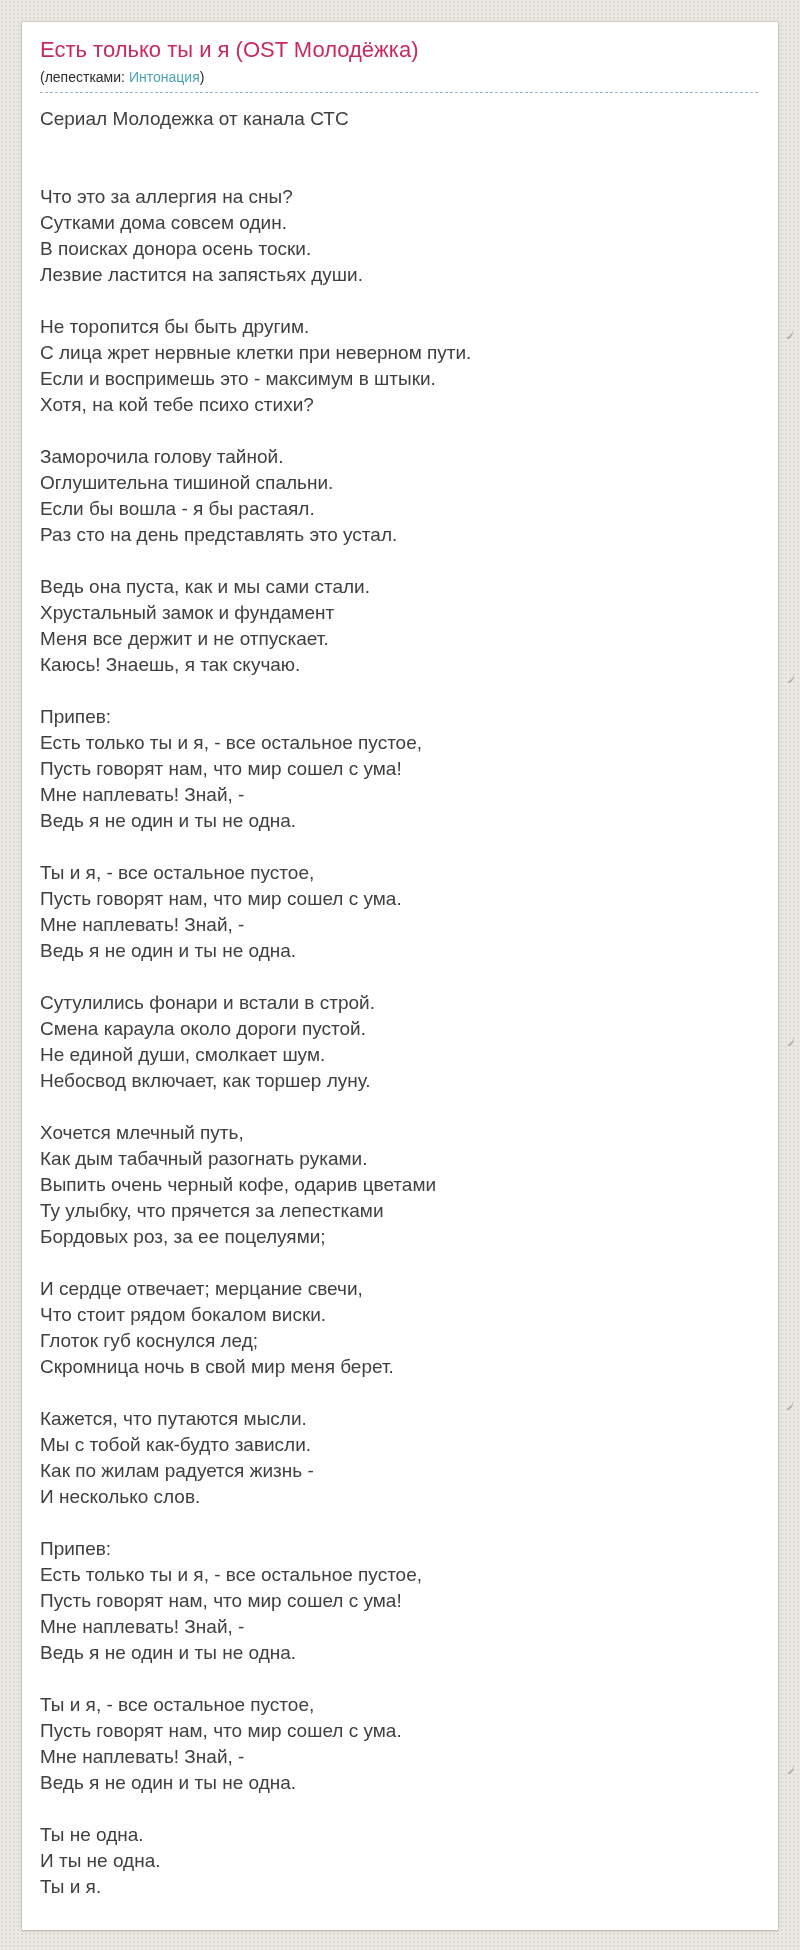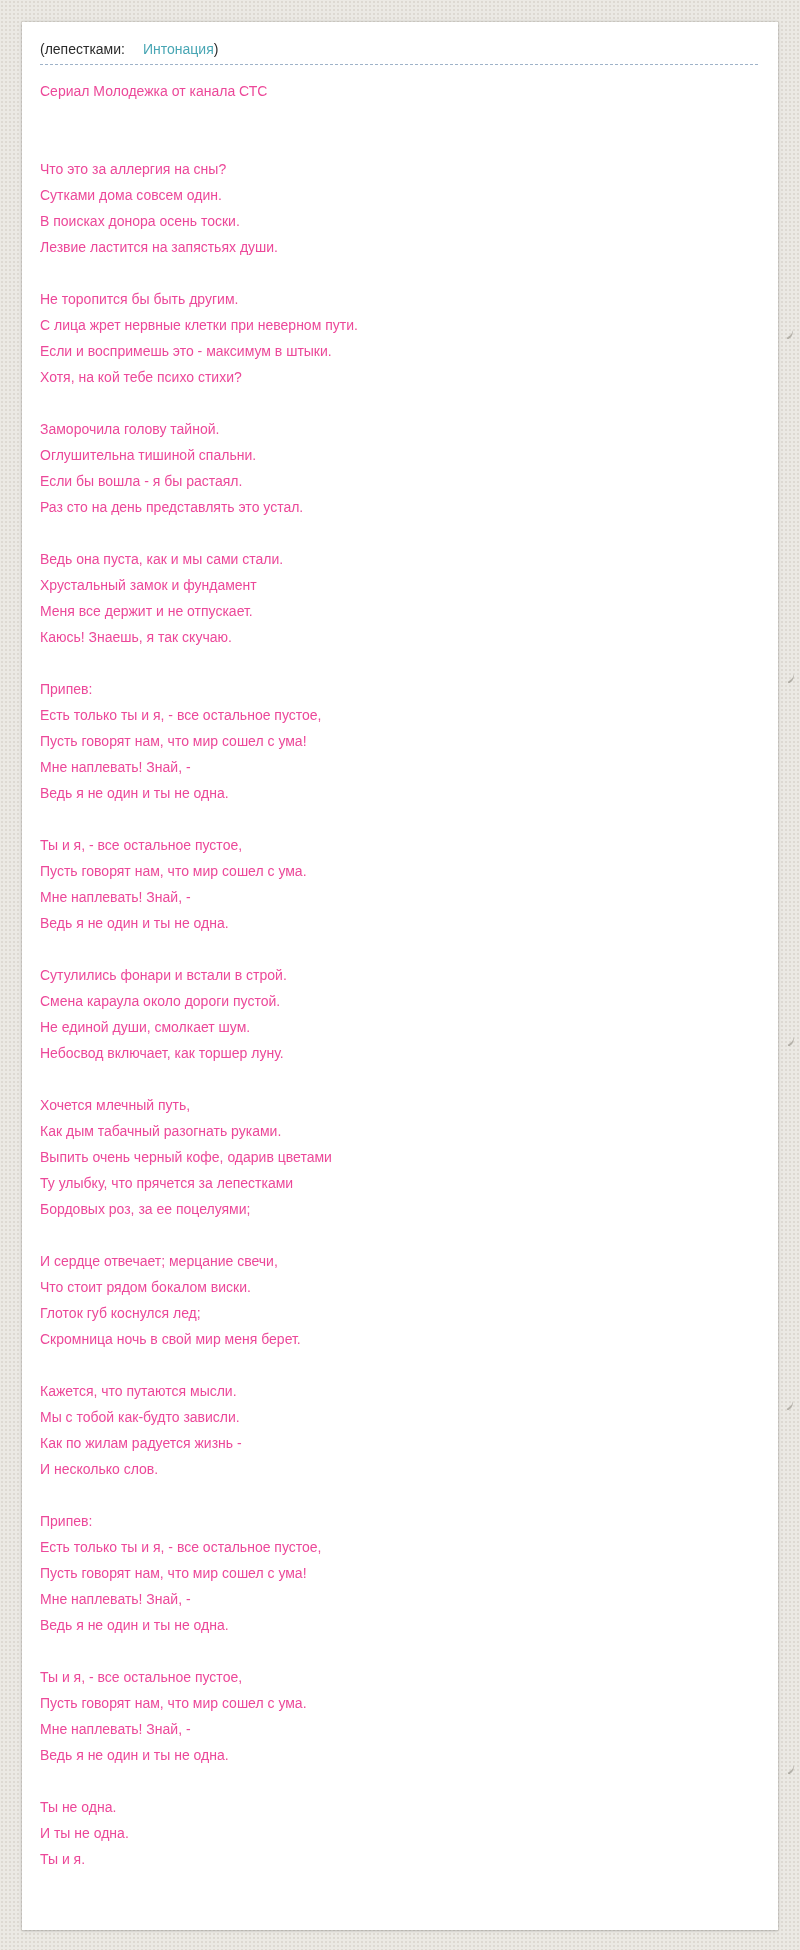--- a/index.html
+++ b/index.html
@@ -40,47 +40,48 @@
     font-size: 14px;
     line-height: 18px;
     color: #2b2b2b;
     padding-bottom: 6px;
     border-bottom: 1px dashed #9fb3c9;
   }
   .artist-link {
     color: #48a6b4;
     text-decoration: none;
     cursor: pointer;
-    margin-left: 18px;
+    margin-left: 4px;
   }
   .lyrics {
     margin-top: 13px;
-    font-size: 14px;
+    font-size: 19px;
     line-height: 26px;
-    color: #ec4899;
+    color: #404040;
     white-space: pre-line;
   }
   .curl {
     position: absolute;
     width: 9px;
     height: 6px;
     border-bottom: 2px solid rgba(115,110,100,0.45);
     border-radius: 0 0 9px 2px;
     transform: rotate(-28deg);
   }
   .curl-1 { left: 785px; top: 330px; }
   .curl-2 { left: 786px; top: 674px; }
   .curl-3 { left: 786px; top: 1037px; }
   .curl-4 { left: 785px; top: 1401px; }
   .curl-5 { left: 786px; top: 1765px; }
 </style>
 </head>
 <body>
 
 <div class="card">
+  <h1 class="song-title">Есть только ты и я (OST Молодёжка)</h1>
   <div class="artist-line"><span>(лепестками:</span><a class="artist-link">Интонация</a><span>)</span></div>
   <div class="lyrics">Сериал Молодежка от канала СТС
 
 
 Что это за аллергия на сны?
 Сутками дома совсем один.
 В поисках донора осень тоски.
 Лезвие ластится на запястьях души.
 
 Не торопится бы быть другим.

